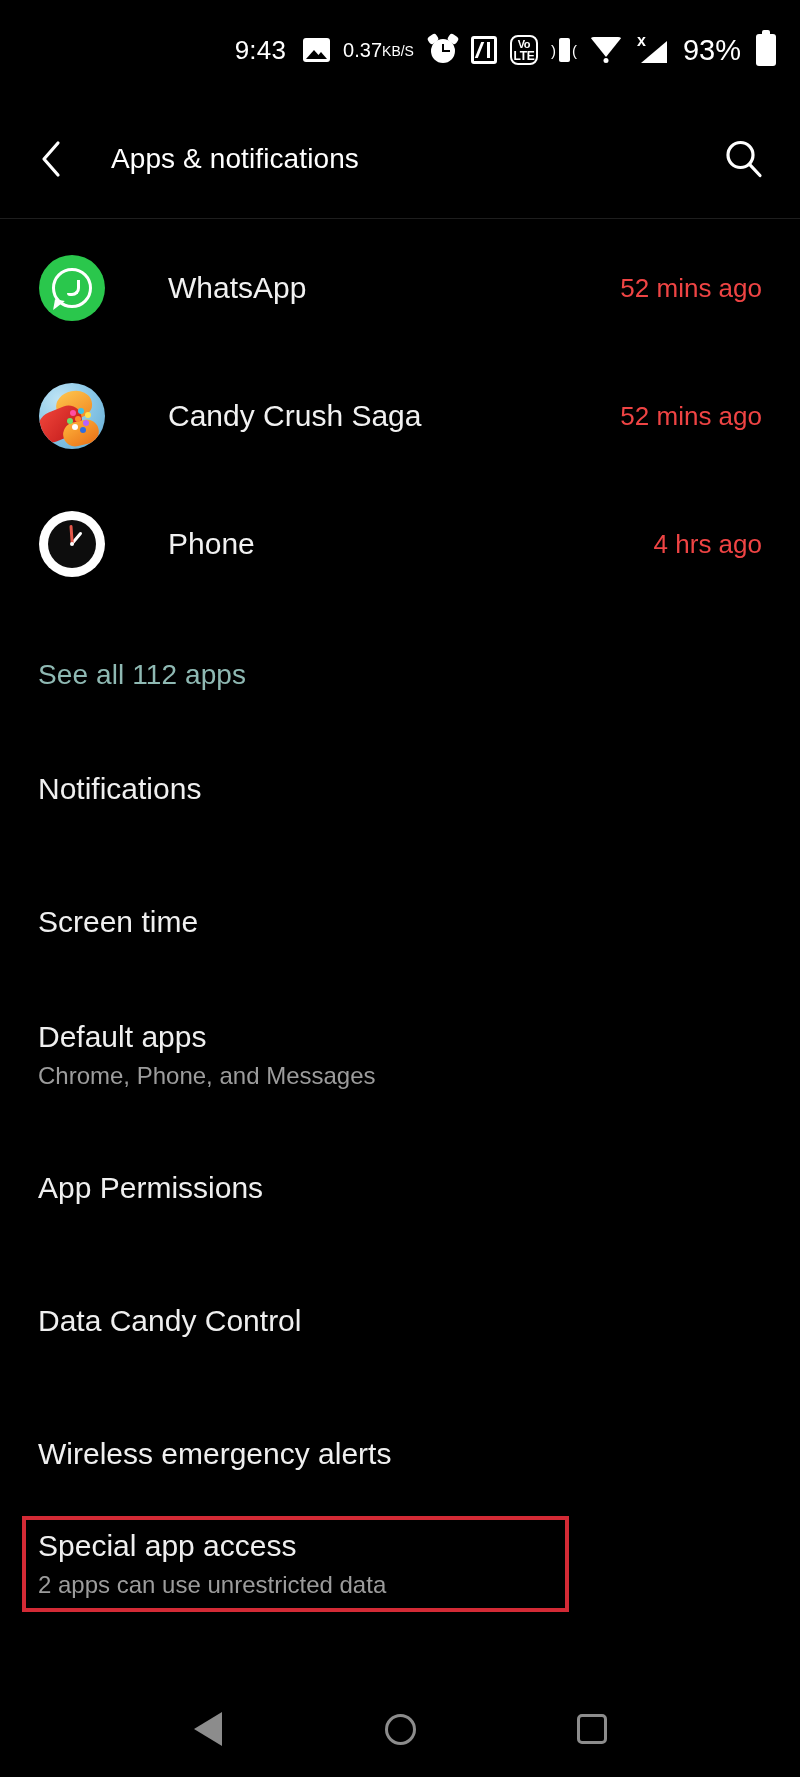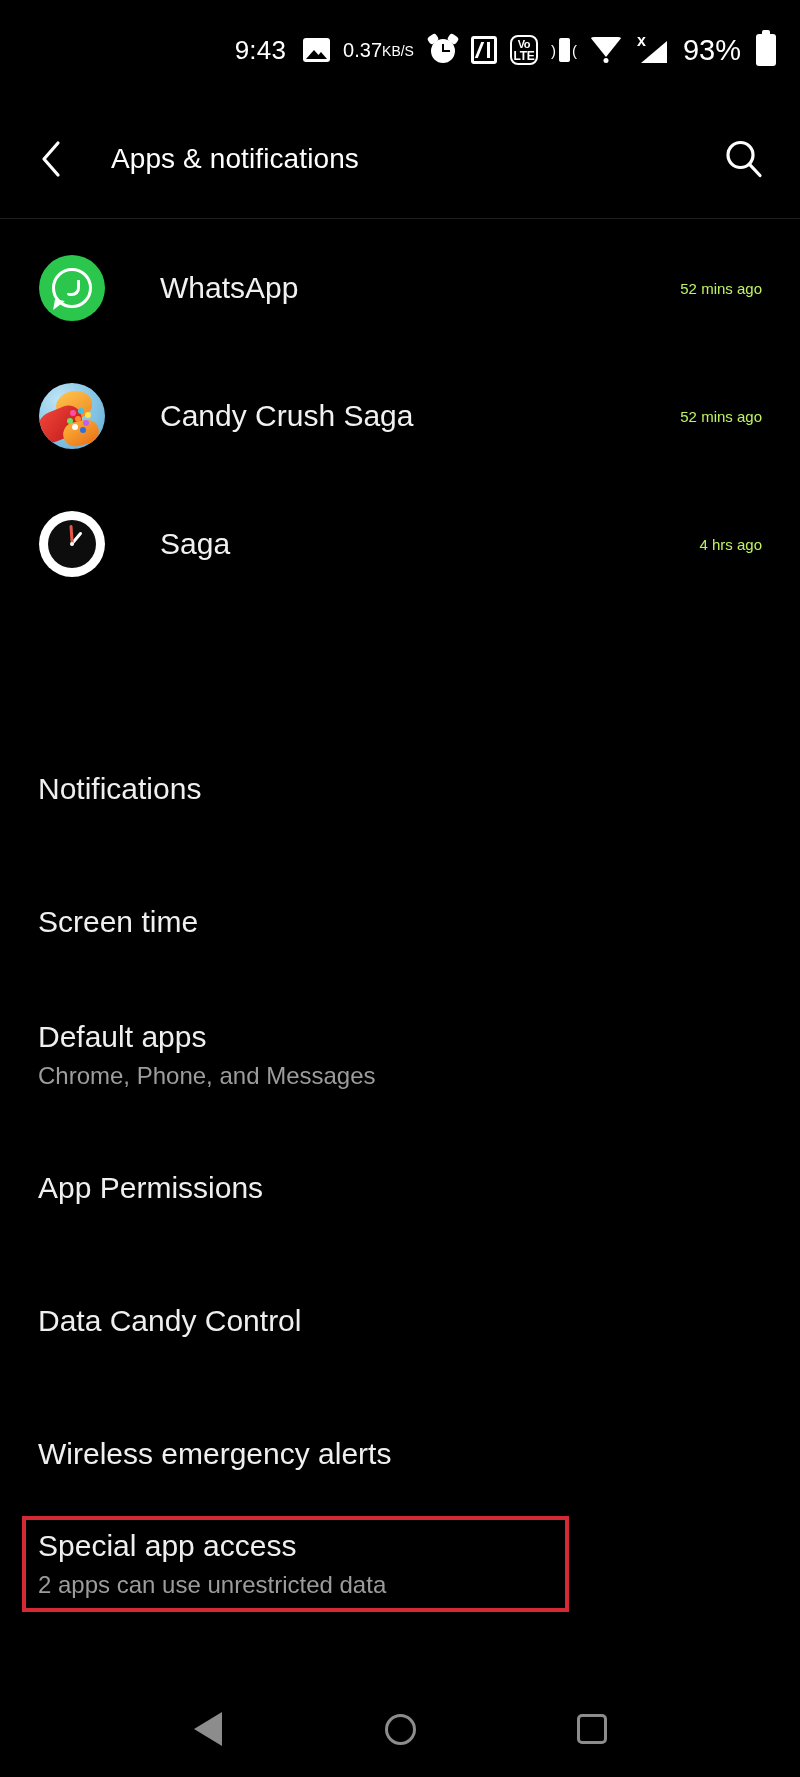--- a/index.html
+++ b/index.html
@@ -162,31 +162,31 @@
     display:flex; align-items:center; justify-content:center; cursor:pointer;
   }
   .divider {
     position:absolute; top:218px; left:0; width:800px; height:1px;
     background:#1e1e1e;
   }
 
   
   .recent-apps { position:absolute; top:224px; left:0; width:800px; }
   .app-row {
-    display:flex; align-items:center; height:128px; padding:0 38px;
+    display:flex; align-items:center; height:128px; padding:0 38px;gap:8px;
   }
   .app-icon-wrap {
     width:68px; height:68px; flex:0 0 auto;
     display:flex; align-items:center; justify-content:center;
   }
   .app-name {
     font-size:30px; color:#f1f1f1; margin-left:54px; font-weight:400;
   }
   .app-time {
-    margin-left:auto; font-size:15px; color:#bef264; font-weight:400;
+    margin-left:auto; font-size:26px; color:#ef4444; font-weight:400;
   }
 
   
   .ic-whatsapp {
     width:66px; height:66px; border-radius:50%; background:#2ac74c;
     position:relative; display:flex; align-items:center; justify-content:center;
   }
   .ic-whatsapp .ring {
     width:40px; height:40px; border:3.5px solid #fff; border-radius:50%;
     position:relative;
@@ -426,25 +426,28 @@
     <div class="app-row">
       <div class="app-icon-wrap">
         <div class="ic-clock">
           <div class="face">
             <div class="hand-h"></div>
             <div class="hand-m"></div>
             <div class="pin"></div>
           </div>
         </div>
       </div>
-      <div class="app-name">Saga</div>
+      <div class="app-name">Phone</div>
       <div class="app-time">4 hrs ago</div>
     </div>
   </div>
 
+  <div class="see-all">
+    <span id="see-all-label" style="color: rgb(143, 185, 179);">See all 112 apps</span>
+  </div>
 
   <div class="settings-list">
 
     <div class="setting-row">
       <div class="setting-title">Notifications</div>
     </div>
 
     <div class="setting-row">
       <div class="setting-title">Screen time</div>
     </div>

